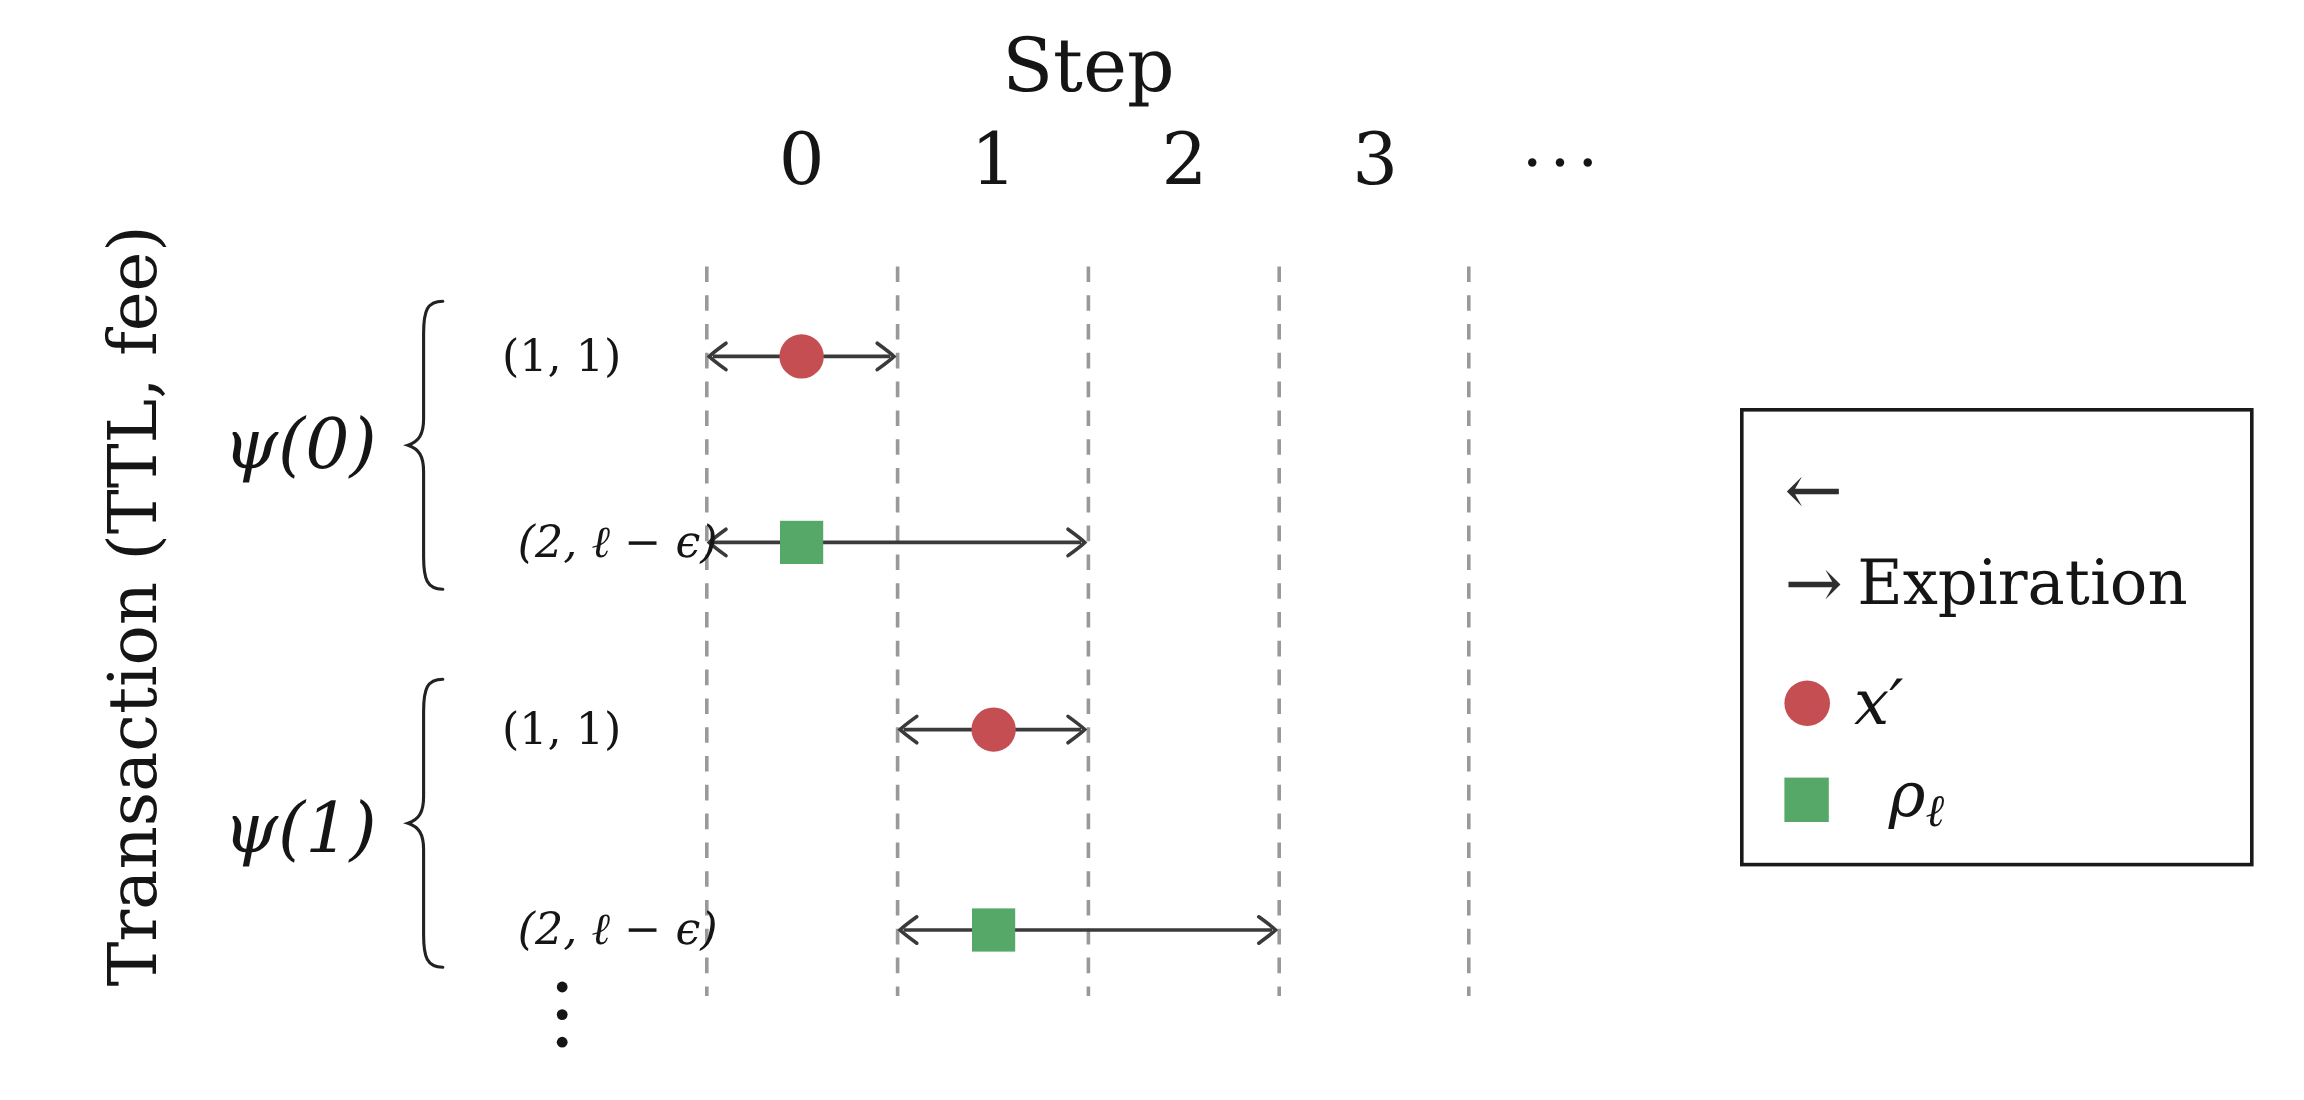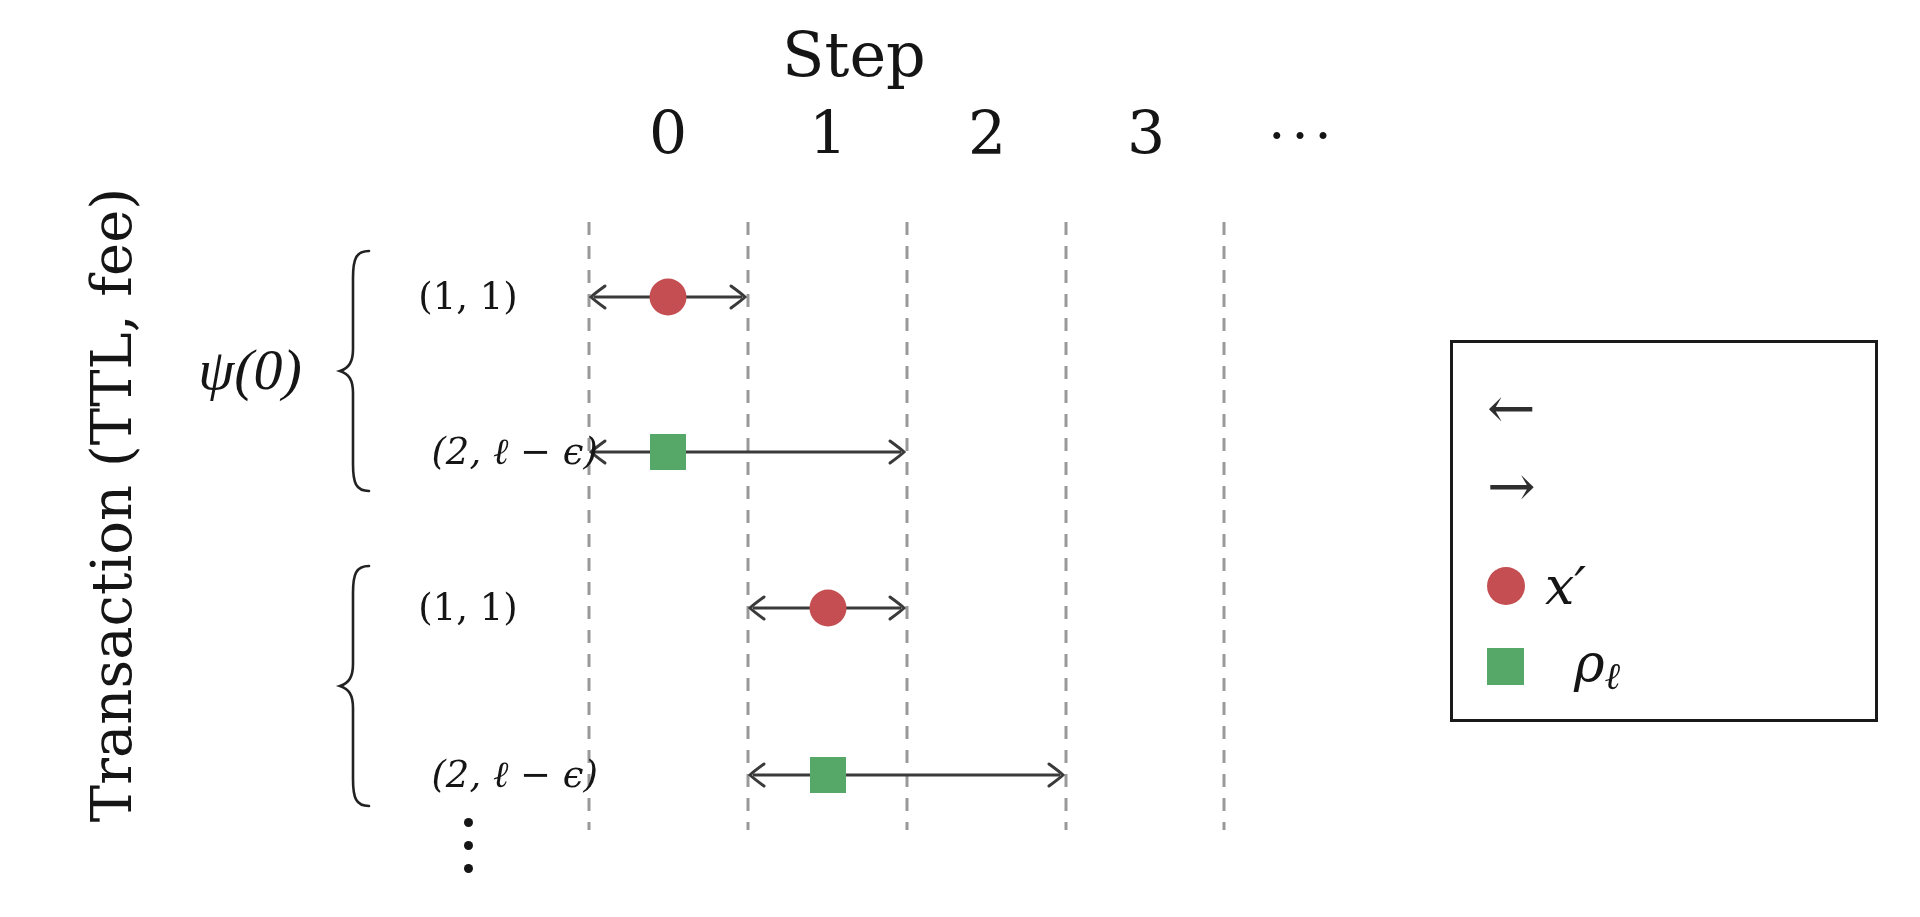--- a/index.html
+++ b/index.html
@@ -2,36 +2,36 @@
 <html style="--red: #c44e52; --green: #55a868; --line: #3a3a3a; --grid: #999999;"><head>
 <meta charset="utf-8">
 <style>
   html,body{margin:0;padding:0;background:#ffffff;}
   #figure{
     position:relative;width:1920px;height:917px;background:#ffffff;overflow:hidden;
     font-family:"DejaVu Serif","Liberation Serif",serif;color:#151515;
   }
   .abs{position:absolute;}
   
-  .step-title{left:782px;top:22px;width:250px;text-align:left;font-size:62px;line-height:1.05;}
+  .step-title{left:782px;top:22px;width:250px;text-align:center;font-size:62px;line-height:1.05;}
   .tick{top:102px;width:140px;text-align:center;font-size:60px;line-height:1.05;}
   .tick-0{left:598px;}
   .tick-1{left:758px;}
   .tick-2{left:917px;}
   .tick-3{left:1076px;}
   .tick-4{left:1233px;letter-spacing:6px;font-size:54px;top:108px;}
   .ylabel{left:-288px;top:465px;width:800px;height:80px;text-align:center;
           font-size:56px;line-height:80px;transform:rotate(-90deg);}
   .rowlabel{font-size:37px;line-height:66px;height:66px;}
   .rl-0{left:343px;top:264px;width:250px;text-align:center;}
   .rl-1{left:316px;top:419px;width:282px;text-align:right;font-style:italic;}
   .rl-2{left:343px;top:575px;width:250px;text-align:center;}
   .rl-3{left:316px;top:742px;width:282px;text-align:right;font-style:italic;}
   .grouplabel{left:150px;width:200px;text-align:center;font-size:58px;font-style:italic;line-height:66px;}
-  .gl-0{top:337px;font-family:Liberation Serif, serif;}
+  .gl-0{top:337px;}
   .gl-1{top:657px;}
   .brace{left:335px;width:38px;height:246px;}
   .br-0{top:248px;}
   .br-1{top:563px;}
   .brace path{stroke:#222;stroke-width:2.6;fill:none;stroke-linecap:round;}
   .vdots{left:464px;top:818px;display:flex;flex-direction:column;gap:14px;align-items:center;}
   .vdots .dot{width:9px;height:9px;border-radius:50%;background:#151515;}
   
   svg.plot{left:0;top:0;}
   .grid{stroke:var(--grid,#999);stroke-width:3;stroke-dasharray:13 11;}
@@ -105,38 +105,40 @@
 
   <div class="abs ylabel">Transaction (TTL, fee)</div>
 
   <div class="abs grouplabel gl-0">ψ(0)</div>
   <svg class="abs brace br-0" viewBox="0 0 38 246">
     <path d="M34,3 C21,3 18,11 18,30 L18,101 C18,114 14,120 5,123 C14,126 18,132 18,145 L18,216 C18,235 21,243 34,243"></path>
   </svg>
   <div class="abs rowlabel rl-0">(1, 1)</div>
   <div class="abs rowlabel rl-1">(2, ℓ − ϵ)</div>
 
+  <div class="abs grouplabel gl-1">ψ(1)</div>
   <svg class="abs brace br-1" viewBox="0 0 38 246">
     <path d="M34,3 C21,3 18,11 18,30 L18,101 C18,114 14,120 5,123 C14,126 18,132 18,145 L18,216 C18,235 21,243 34,243"></path>
   </svg>
   <div class="abs rowlabel rl-2">(1, 1)</div>
   <div class="abs rowlabel rl-3">(2, ℓ − ϵ)</div>
 
   <div class="abs vdots">
     <div class="dot"></div>
     <div class="dot"></div>
     <div class="dot"></div>
   </div>
 
   <div class="abs legend">
     <div class="lg-row lg-row-0">
       <span class="lg-glyph">←</span>
     </div>
     <div class="lg-row lg-row-1">
       <span class="lg-glyph">→</span>
+      <span class="lg-label">Expiration</span>
     </div>
     <div class="lg-row lg-row-2">
       <span class="lg-circle"></span>
       <span class="lg-label lg-math">x′</span>
     </div>
     <div class="lg-row lg-row-3">
       <span class="lg-square"></span>
       <span class="lg-label lg-math"><span>ρ</span><span class="lg-sub">ℓ</span></span>
     </div>
   </div>

